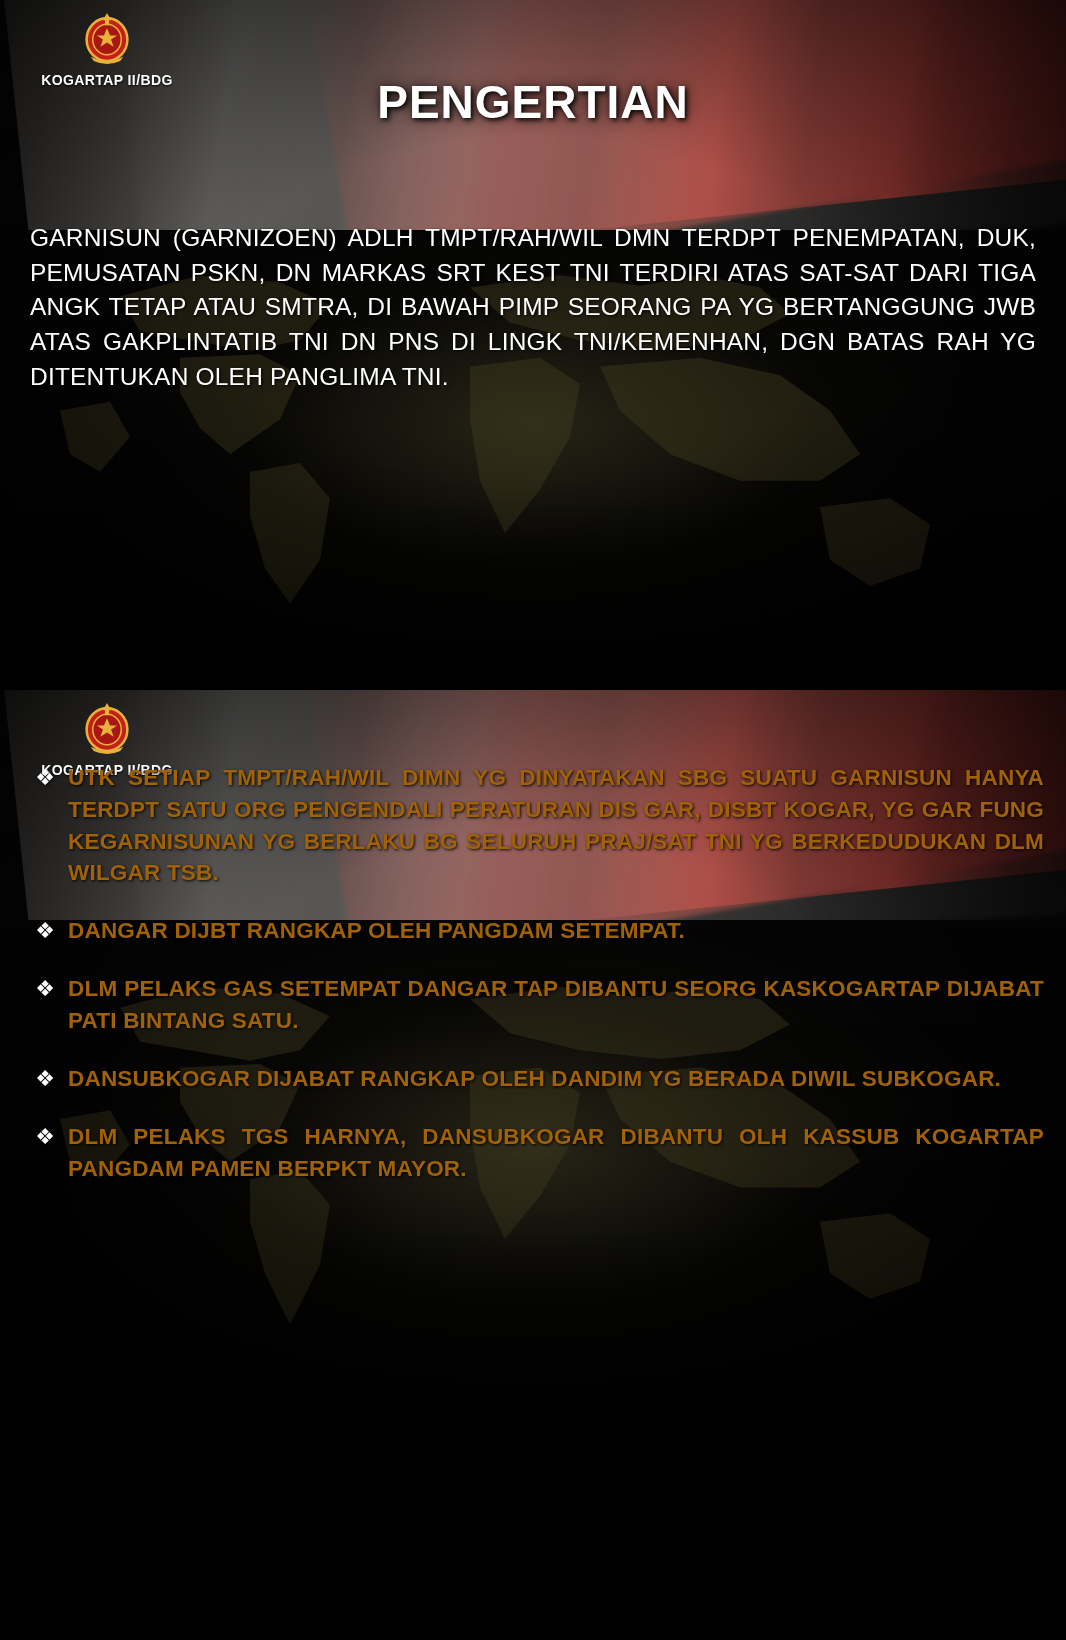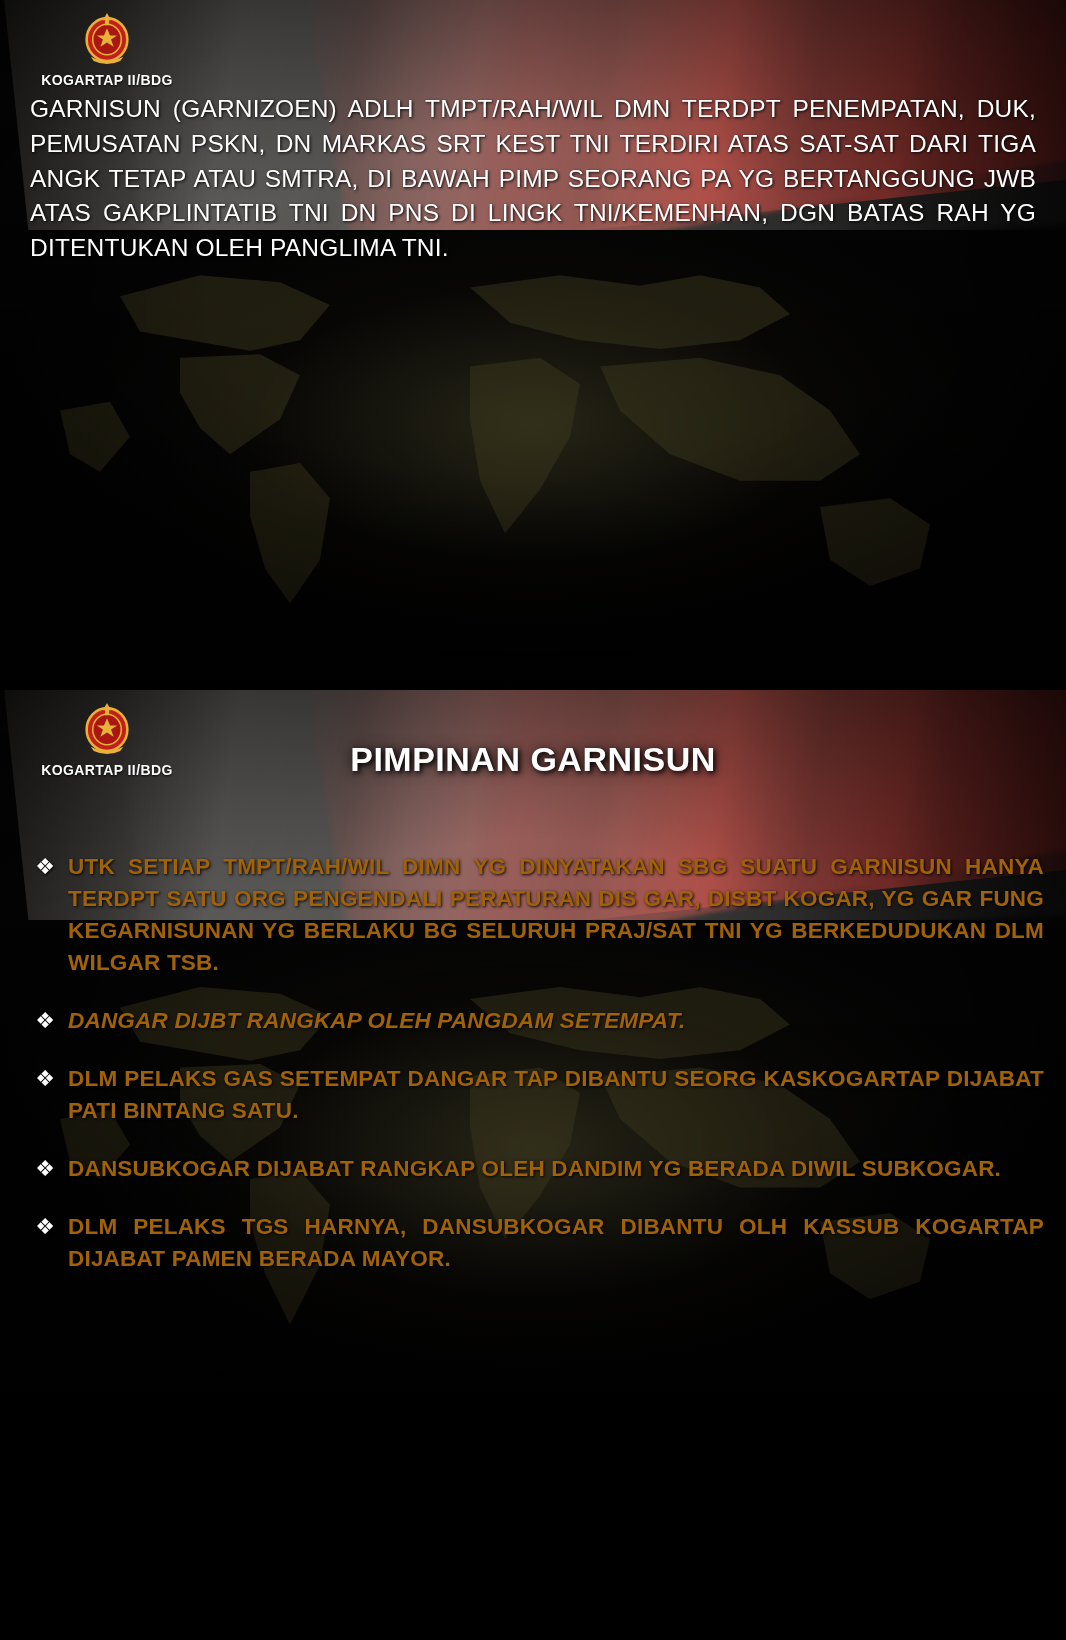--- a/index.html
+++ b/index.html
@@ -190,21 +190,21 @@
   .bullet-text {
     flex: 1 1 auto;
     color: #a16207;
     font-size: 22.5px;
     font-weight: bold;
     line-height: 1.42;
     text-align: justify;
     text-shadow: 1px 1px 3px rgba(0,0,0,0.95);
     letter-spacing: 0.2px;
   }
-  .bullet-text.nojust { text-align: left; font-style: italic; }
+  .bullet-text.nojust { text-align: left; }
 </style>
 </head>
 <body>
 
 <div class="deck">
 
   <section class="slide slide-1">
     <div class="bg"></div>
 
     <div class="bg-map">
@@ -236,20 +236,21 @@
           <ellipse cx="50" cy="58" rx="28" ry="30" fill="#a81712" stroke="#e8b23a" stroke-width="3"></ellipse>
           <path d="M50 36 L56 50 L70 50 L58 58 L63 72 L50 64 L37 72 L42 58 L30 50 L44 50 Z" fill="#e8b23a"></path>
           <path d="M50 6 L58 20 L42 20 Z" fill="#e8b23a"></path>
           <rect x="46" y="16" width="8" height="14" fill="#e8b23a"></rect>
           <path d="M18 92 Q50 108 82 92 L76 100 Q50 112 24 100 Z" fill="#e8b23a"></path>
         </svg>
       </div>
       <div class="logo-caption">KOGARTAP II/BDG</div>
     </div>
 
+    <h1 class="slide-title title-1">PENGERTIAN</h1>
 
     <p class="body-1">GARNISUN (GARNIZOEN) ADLH TMPT/RAH/WIL DMN TERDPT PENEMPATAN,    DUK, PEMUSATAN PSKN, DN MARKAS SRT KEST TNI TERDIRI ATAS SAT-SAT DARI TIGA ANGK TETAP ATAU SMTRA, DI BAWAH PIMP SEORANG PA YG BERTANGGUNG   JWB ATAS GAKPLINTATIB TNI DN PNS DI LINGK TNI/KEMENHAN,     DGN BATAS RAH  YG DITENTUKAN OLEH PANGLIMA TNI.</p>
   </section>
 
   <div class="slide-gap"></div>
 
   <section class="slide slide-2">
     <div class="bg"></div>
 
     <div class="bg-map">
@@ -281,39 +282,38 @@
           <ellipse cx="50" cy="58" rx="28" ry="30" fill="#a81712" stroke="#e8b23a" stroke-width="3"></ellipse>
           <path d="M50 36 L56 50 L70 50 L58 58 L63 72 L50 64 L37 72 L42 58 L30 50 L44 50 Z" fill="#e8b23a"></path>
           <path d="M50 6 L58 20 L42 20 Z" fill="#e8b23a"></path>
           <rect x="46" y="16" width="8" height="14" fill="#e8b23a"></rect>
           <path d="M18 92 Q50 108 82 92 L76 100 Q50 112 24 100 Z" fill="#e8b23a"></path>
         </svg>
       </div>
       <div class="logo-caption">KOGARTAP II/BDG</div>
     </div>
 
-    <h1 class="slide-title title-2">PIMPINAN GARNISUN</h1>
 
     <ul class="bullets">
       <li class="bullet">
         <span class="bullet-marker">❖</span>
         <span class="bullet-text">UTK SETIAP TMPT/RAH/WIL DIMN YG DINYATAKAN SBG SUATU GARNISUN HANYA TERDPT SATU ORG PENGENDALI PERATURAN DIS GAR, DISBT KOGAR, YG GAR FUNG KEGARNISUNAN YG BERLAKU BG SELURUH PRAJ/SAT TNI YG BERKEDUDUKAN DLM WILGAR TSB.</span>
       </li>
       <li class="bullet">
         <span class="bullet-marker">❖</span>
         <span class="bullet-text nojust">DANGAR  DIJBT RANGKAP OLEH PANGDAM SETEMPAT.</span>
       </li>
       <li class="bullet">
         <span class="bullet-marker">❖</span>
         <span class="bullet-text">DLM PELAKS GAS   SETEMPAT   DANGAR TAP   DIBANTU SEORG KASKOGARTAP DIJABAT  PATI BINTANG SATU.</span>
       </li>
       <li class="bullet">
         <span class="bullet-marker">❖</span>
         <span class="bullet-text">DANSUBKOGAR DIJABAT RANGKAP OLEH DANDIM YG BERADA DIWIL SUBKOGAR.</span>
       </li>
       <li class="bullet">
         <span class="bullet-marker">❖</span>
-        <span class="bullet-text">DLM PELAKS TGS HARNYA, DANSUBKOGAR DIBANTU OLH KASSUB KOGARTAP DIJABAT PAMEN BERADA MAYOR.</span>
+        <span class="bullet-text">DLM PELAKS TGS HARNYA, DANSUBKOGAR DIBANTU OLH KASSUB KOGARTAP PANGDAM PAMEN BERPKT MAYOR.</span>
       </li>
     </ul>
   </section>
 
 </div>
 
 </body></html>

